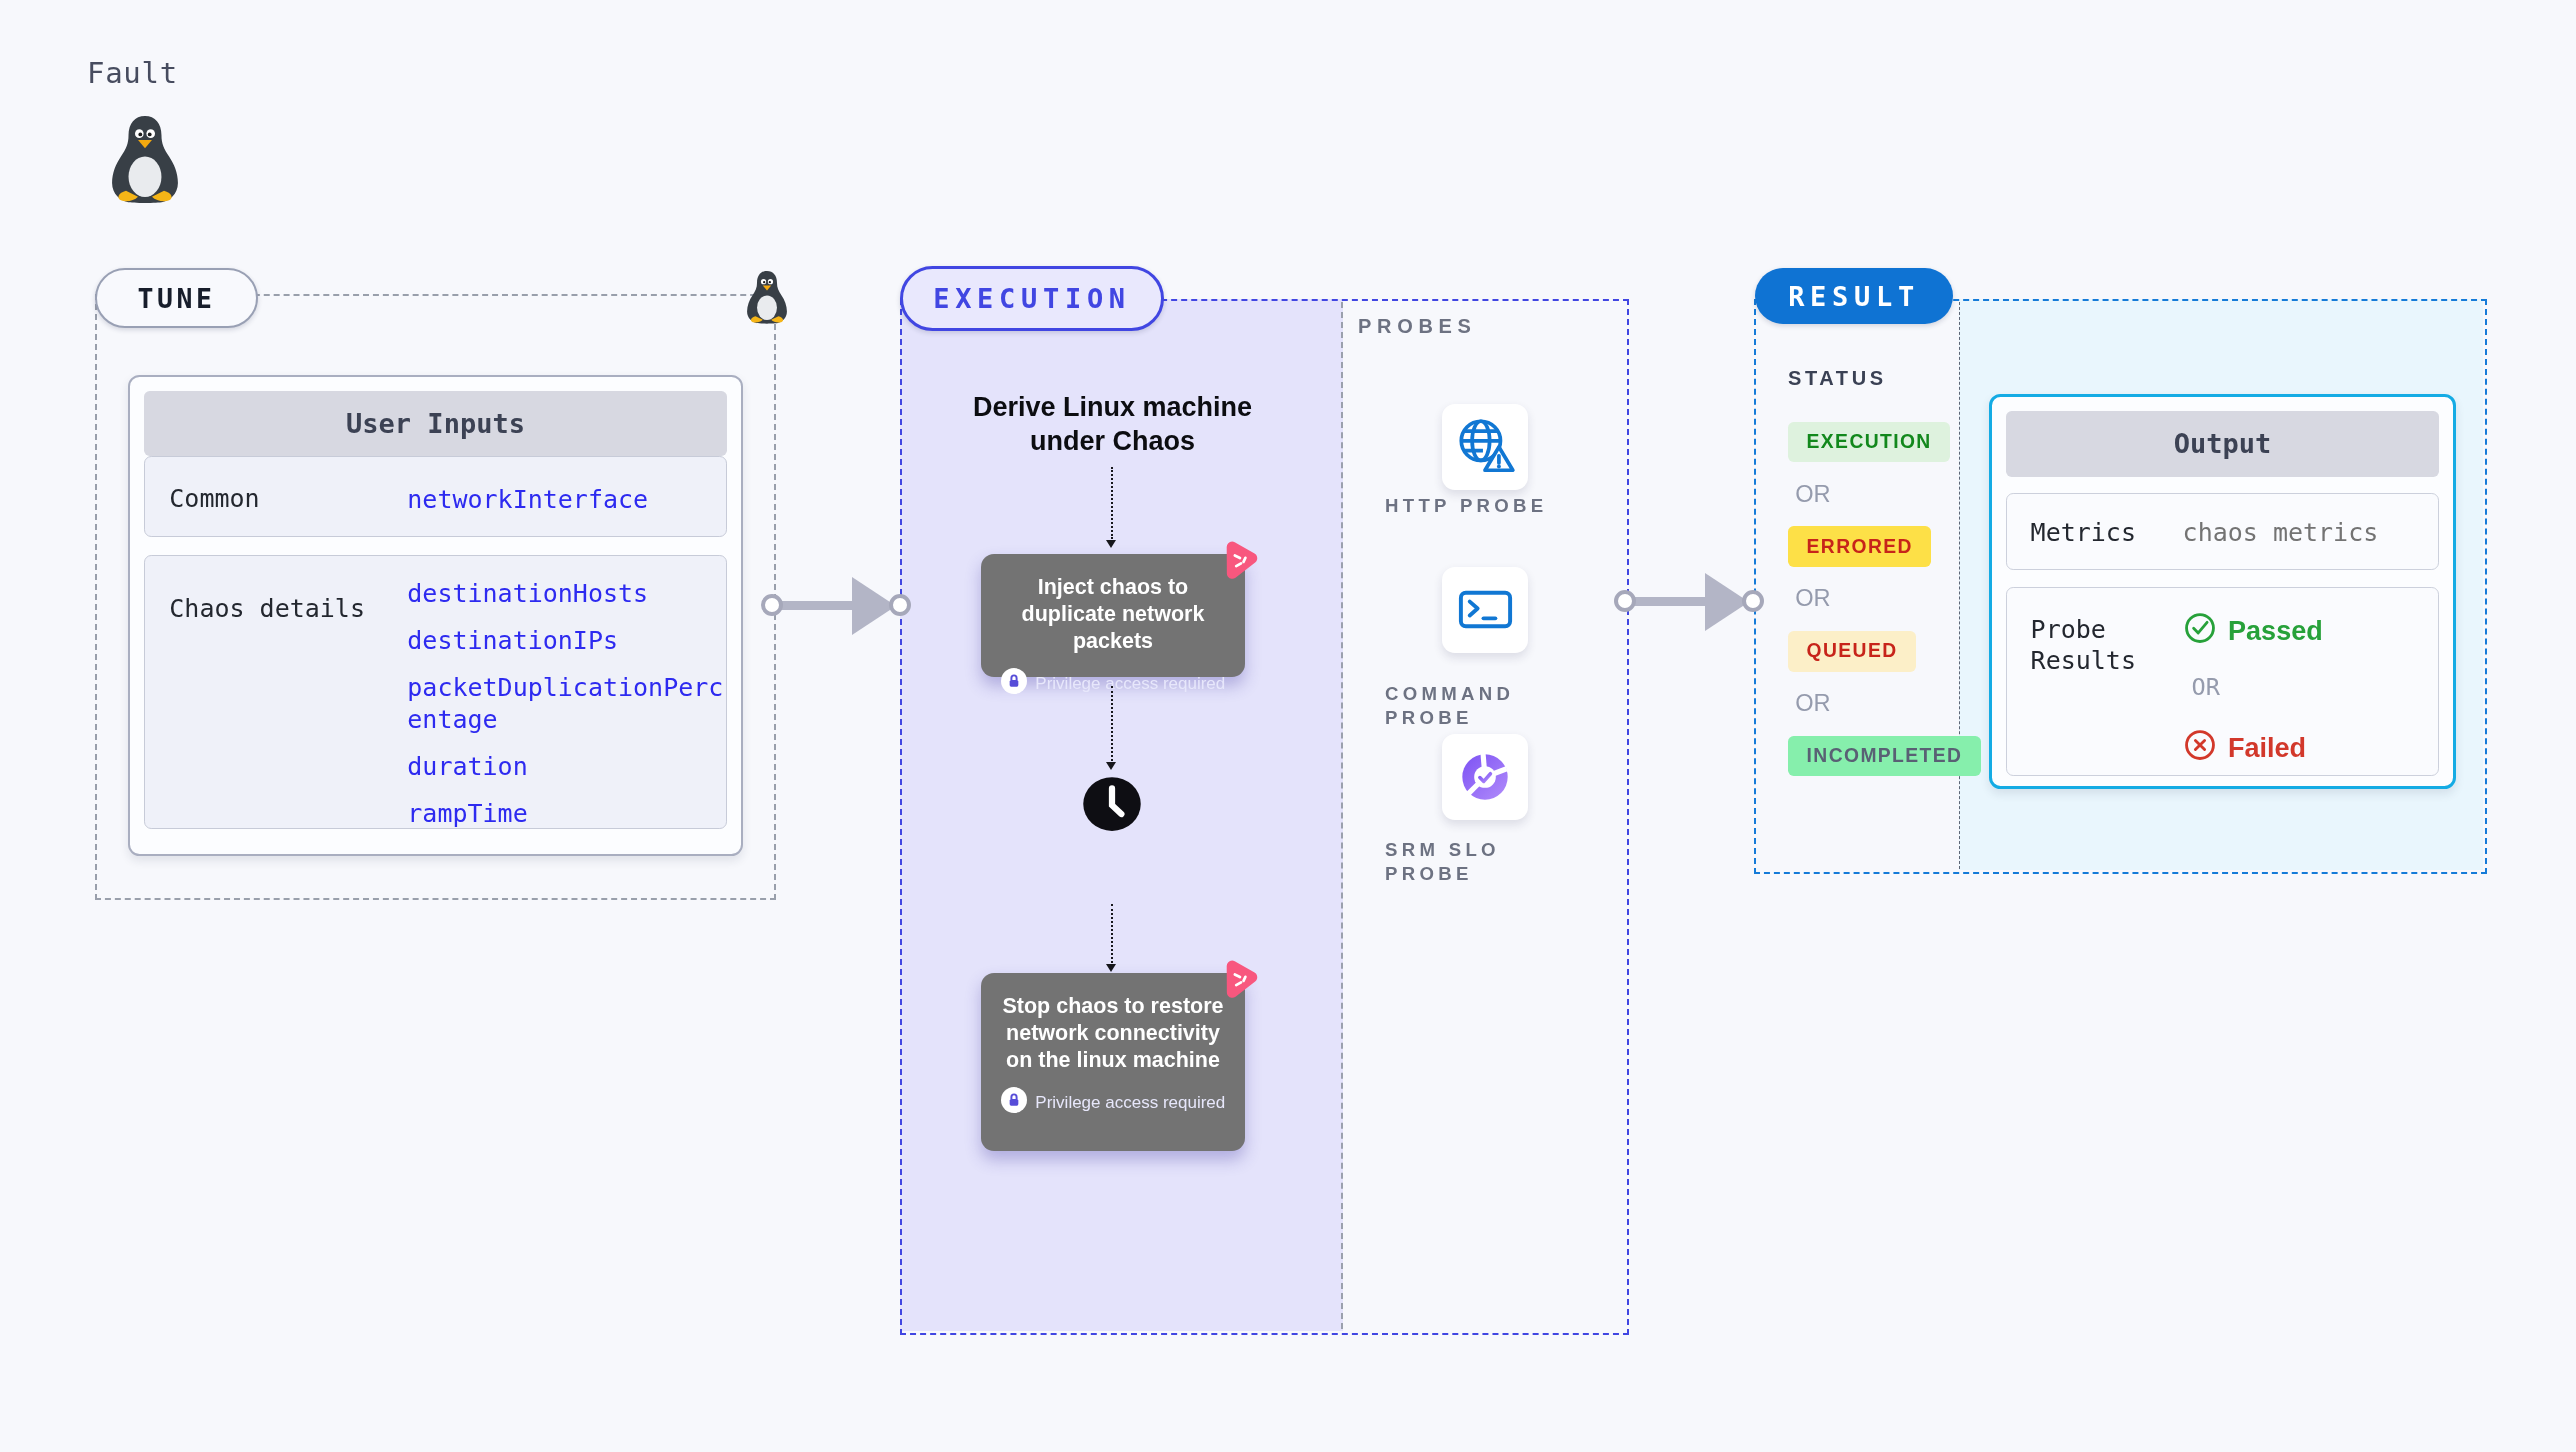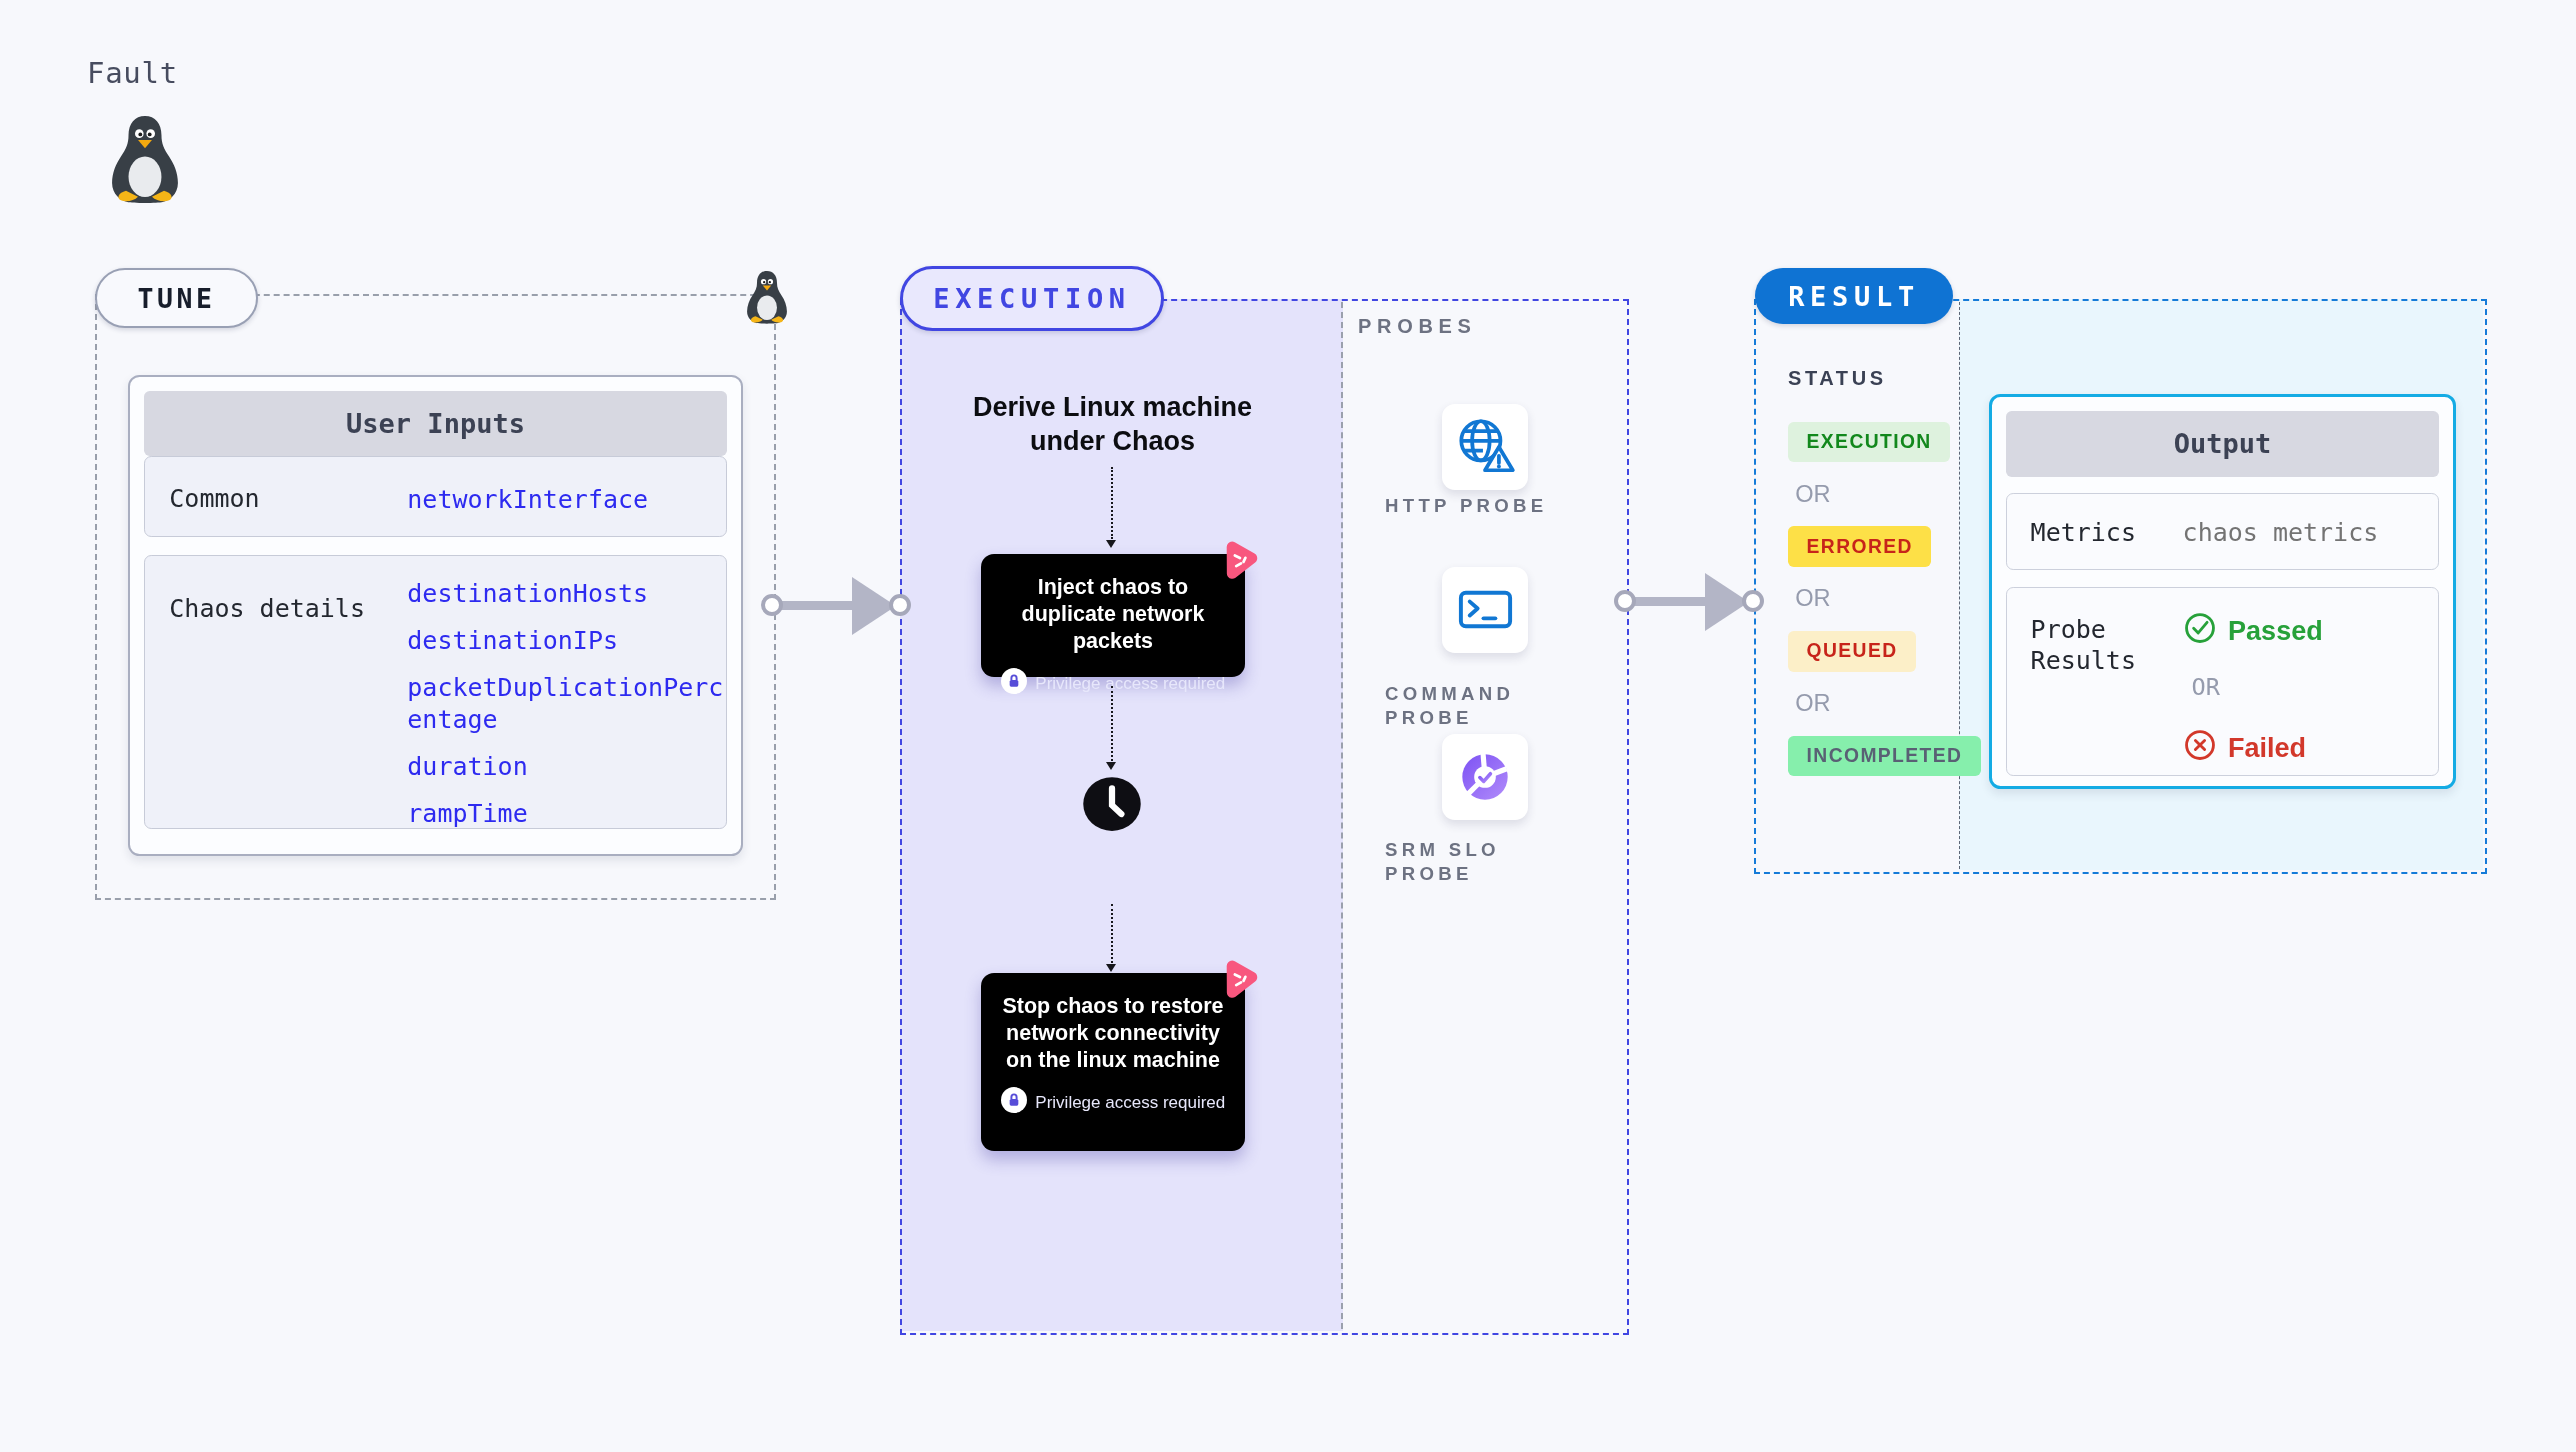--- a/index.html
+++ b/index.html
@@ -67,21 +67,21 @@
               border-left:44px solid #b3b5c6;z-index:7;}
   .connector{width:14.3px;height:14.3px;background:#fff;border:4.3px solid #a6a8ba;border-radius:50%;z-index:8;}
 
   
   .flow-text{font-weight:bold;color:#0c0d11;text-align:center;z-index:5;}
   .flow-derive{left:955px;top:390px;width:315px;font-size:27px;line-height:34px;}
   .flow-wait{left:998px;top:844px;width:229px;font-size:27px;line-height:34px;}
   .dotted-arrow{width:0;border-left:2.9px dotted #17171c;z-index:5;}
   .dotted-arrow::after{content:"";position:absolute;bottom:-8.6px;left:-7.2px;width:0;height:0;
     border-left:5.7px solid transparent;border-right:5.7px solid transparent;border-top:8.6px solid #17171c;}
-  .chaos-box{width:264px;background:#000000;border-radius:13px;z-index:5;color:#fff;text-align:center;
+  .chaos-box{width:264px;background:#737373;border-radius:13px;z-index:5;color:#fff;text-align:center;
              box-shadow:0 8.6px 15.8px rgba(60,50,160,.30);padding:20px 13px 17px;box-sizing:border-box;}
   .chaos-box-title{font-weight:bold;font-size:21.5px;line-height:27px;margin-bottom:13px;}
   .privilege{display:flex;align-items:center;justify-content:center;gap:8.6px;font-size:17px;color:#e7e7fb;}
   .pink-badge{position:absolute;top:-15.8px;right:-14.3px;width:43px;height:43px;transform:rotate(-12deg);z-index:6;}
   .clock-wrap{left:1082px;top:774px;width:60px;height:60px;z-index:5;}
 
   
   .probes-label{left:1358px;top:315px;font-size:20px;font-weight:bold;letter-spacing:5.7px;color:#6d7282;z-index:5;}
   .probe-card{left:1442px;width:86px;height:86px;background:#ffffff;border-radius:13px;z-index:5;
               box-shadow:0 4.3px 10px rgba(30,35,70,.12);display:flex;align-items:center;justify-content:center;}

